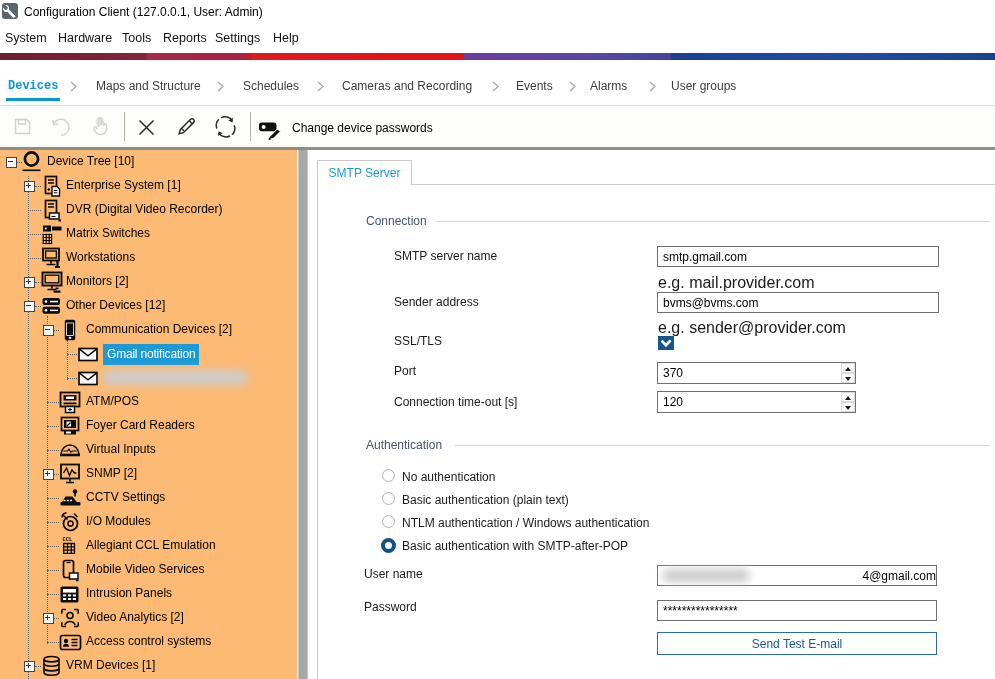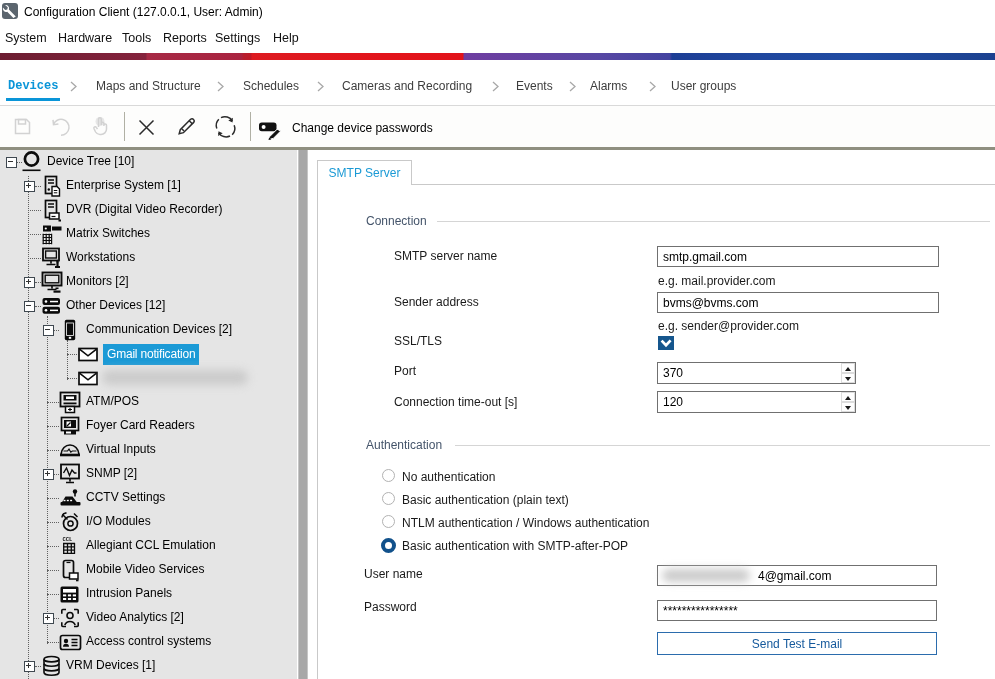--- a/index.html
+++ b/index.html
@@ -17,36 +17,36 @@
 #crumbbar{left:0;top:60px;width:995px;height:45px;background:#fff;border-bottom:1px solid #d9d9d9;}
 .crumb{top:79px;color:#3d3d3d;font-size:12px;}
 #crumb-active{color:#0a95d8;font-weight:bold;}
 #crumb-underline{left:6px;top:98px;width:54px;height:3px;background:#0a95d8;}
 .chev{position:absolute;top:81px;}
 #toolbar{left:0;top:106px;width:995px;height:41px;background:#fdfdfc;}
 #toolline{left:0;top:147px;width:995px;height:3px;background:#8f8f80;}
 .tsep{top:112px;width:1px;height:29px;background:#b0b0a4;}
 #cdp{left:292px;top:121px;font-size:12px;color:#000;}
 #split{left:298px;top:150px;width:8px;height:529px;background:#a8a8a8;border-left:1px solid #c6c6c6;border-right:1px solid #c6c6c6;}
-#tree{left:0;top:150px;width:297px;height:529px;background:#e5e5e5;overflow:hidden;}
+#tree{left:0;top:150px;width:297px;height:529px;background:#fdba74;overflow:hidden;}
 .expander{position:absolute;width:9px;height:9px;background:#fff;border:1px solid #3f4850;}
 .expander:before,.expander:after{content:"";position:absolute;background:#333;}
 .expander:before{left:1px;top:3px;width:5px;height:1px;}
 .expander.plus:after{left:3px;top:1px;width:1px;height:5px;}
 .vline{position:absolute;width:1px;border-left:1px dotted #606060;}
 .hline{position:absolute;height:1px;border-top:1px dotted #606060;}
 #rpane-left{left:317px;top:160px;width:1px;height:519px;background:#c9c9c9;}
 #rpane-top{left:410px;top:184px;width:585px;height:1px;background:#c9c9c9;}
 #tab{left:317px;top:160px;width:93px;height:24px;border:1px solid #c9c9c9;border-bottom:none;background:#fff;
   color:#1b9ad5;font-size:12px;text-align:center;line-height:24px;}
 .sechead{color:#44546a;font-size:12px;}
 .secline{position:absolute;height:1px;background:#d5d5d5;}
 .field{position:absolute;border:1px solid #707070;background:#fff;font-size:12px;color:#000;
   display:flex;align-items:center;padding:0 0 0 5px;box-sizing:border-box;}
-.hint{position:absolute;font-size:12px;color:#1a1a1a;white-space:nowrap;}
+.hint{position:absolute;font-size:16px;color:#1a1a1a;white-space:nowrap;}
 .radio{position:absolute;width:13px;height:13px;border-radius:50%;border:1px solid #b2b2b2;background:#fff;box-sizing:border-box;}
 .radio.on{border:4.5px solid #11518b;width:15px;height:15px;}
 .spin{position:absolute;width:14px;display:flex;flex-direction:column;}
 .spin .b{flex:1;background:#fefefe;border:1px solid #dcdcdc;position:relative;}
 .spin .b:after{content:"";position:absolute;left:3px;border-left:3px solid transparent;border-right:3px solid transparent;}
 .spin .up:after{top:3px;border-bottom:4px solid #1a1a1a;}
 .spin .dn:after{top:3px;border-top:4px solid #1a1a1a;}
 .blur1{position:absolute;background:#cbcbcb;border-radius:8px;filter:blur(4px);}
 </style></head>
 <body>
@@ -188,21 +188,21 @@
 <div class="abs secline" style="left:455px;top:445px;width:535px;"></div>
 <div class="radio" style="left:382px;top:469px;"></div>
 <div class="lbl" style="left:402px;top:470px;">No authentication</div>
 <div class="radio" style="left:382px;top:492px;"></div>
 <div class="lbl" style="left:402px;top:493px;">Basic authentication (plain text)</div>
 <div class="radio" style="left:382px;top:515px;"></div>
 <div class="lbl" style="left:402px;top:516px;">NTLM authentication / Windows authentication</div>
 <div class="radio on" style="left:381px;top:538px;"></div>
 <div class="lbl" style="left:402px;top:539px;">Basic authentication with SMTP-after-POP</div>
 <div class="lbl" style="left:364px;top:567px;">User name</div>
-<div class="field" style="left:657px;top:565px;width:280px;height:21px;">
+<div class="field" style="left:657px;top:565px;width:280px;height:21px;justify-content:flex-end;">
     <span style="margin-left:95px;">4@gmail.com</span>
   </div>
 <div class="blur1" style="left:662px;top:569px;width:88px;height:13px;"></div>
 <div class="lbl" style="left:364px;top:600px;">Password</div>
 <div class="field" style="left:657px;top:600px;width:280px;height:21px;">****************</div>
 <div class="abs" style="left:657px;top:632px;width:280px;height:23px;border:1px solid #2b6cad;background:#fff;
   color:#15599c;font-size:12px;text-align:center;line-height:23px;box-sizing:border-box;">Send Test E-mail</div>
 <div class="abs" id="tree">
 <div class="vline" style="left:28px;top:26px;height:503px;"></div>
 <div class="vline" style="left:47px;top:166px;height:328px;"></div>

